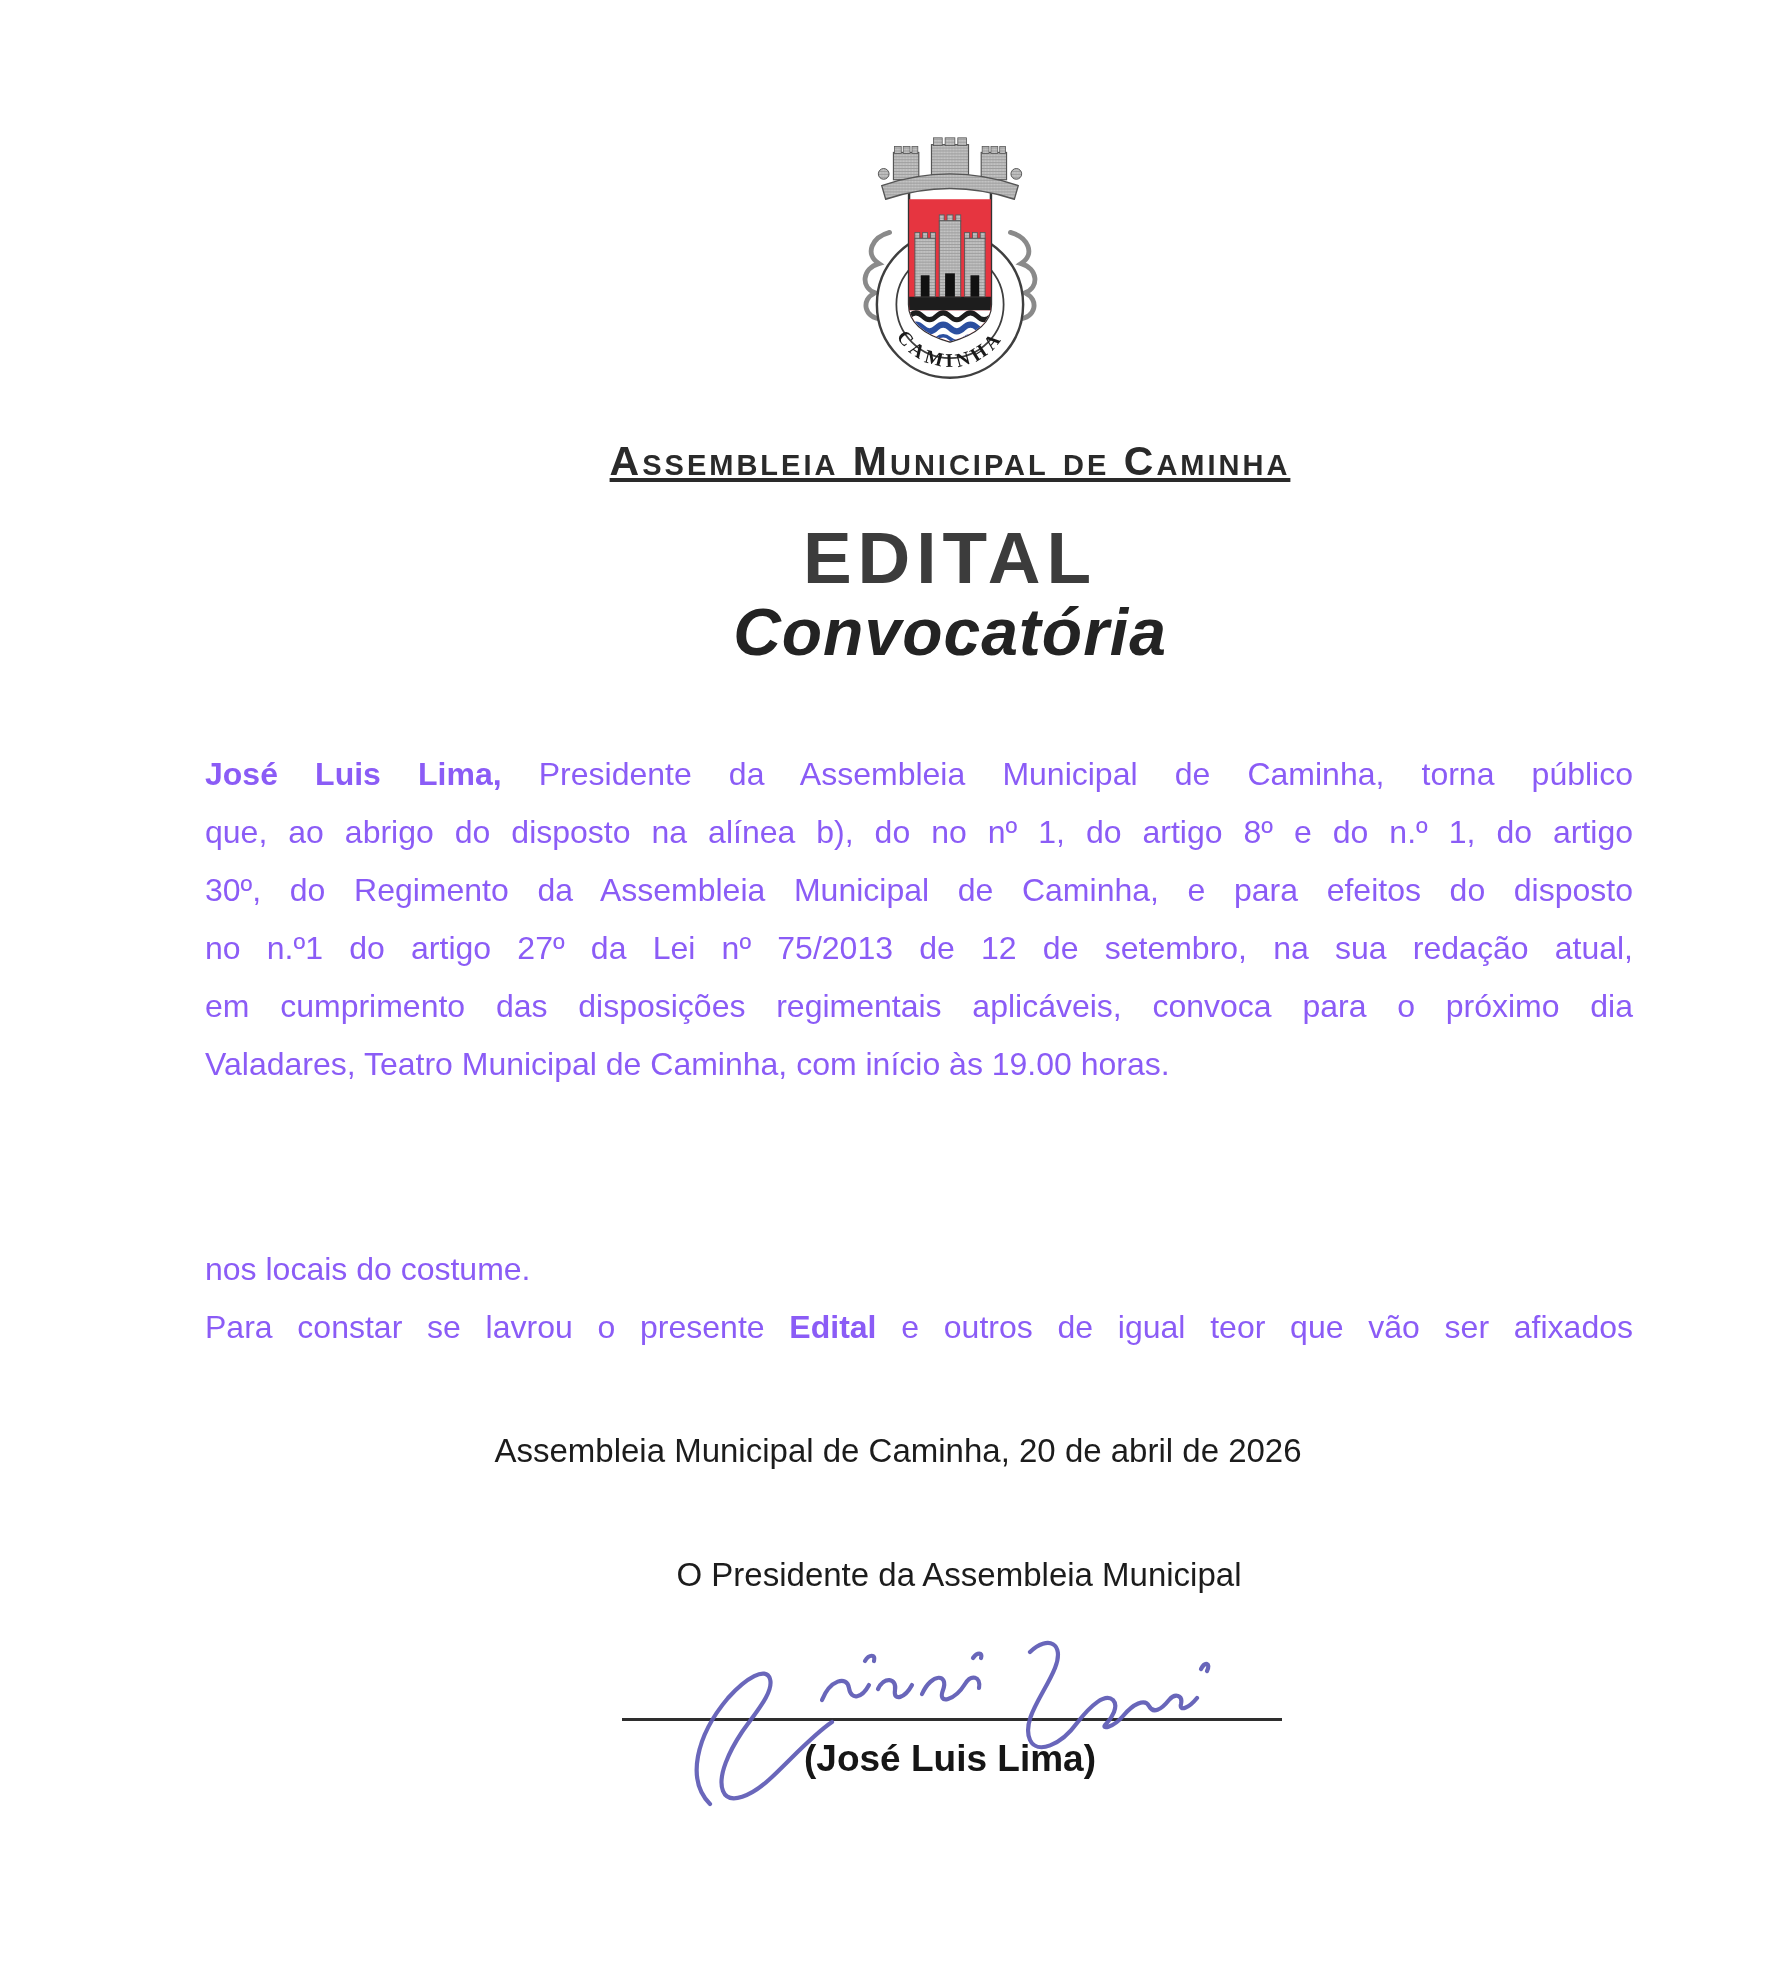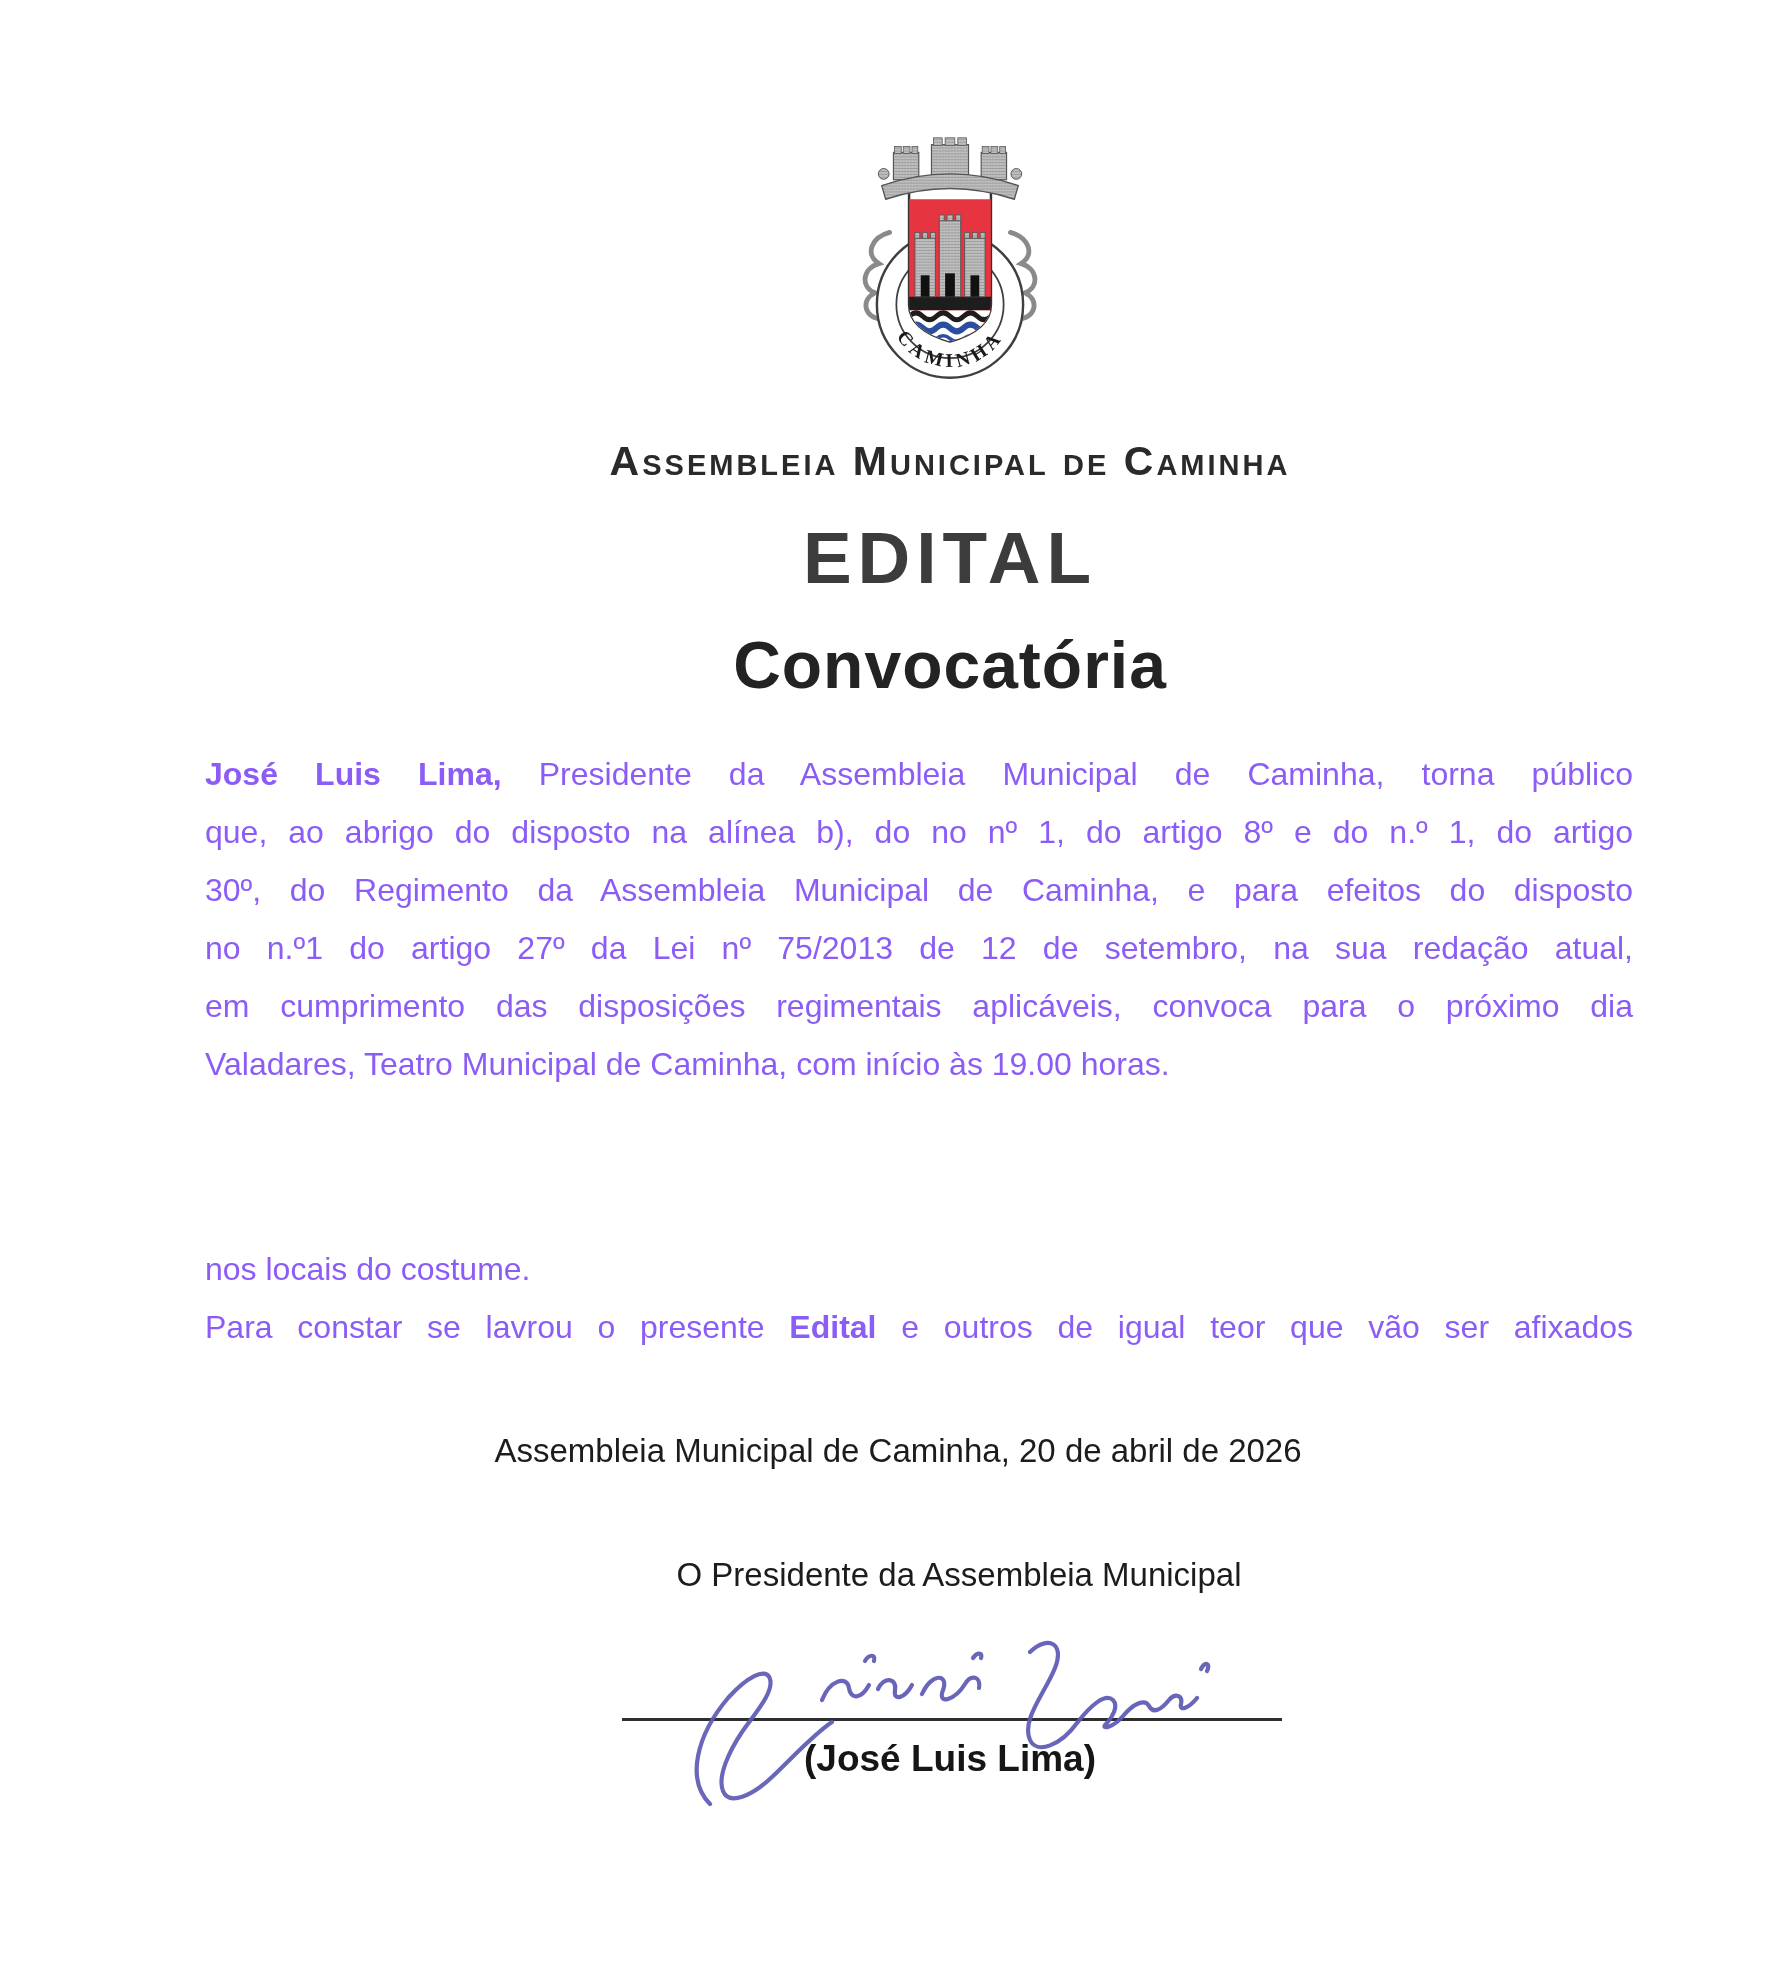--- a/index.html
+++ b/index.html
@@ -15,36 +15,38 @@
   .crest{position:absolute;left:833px;top:126px;width:234px;height:282px;}
   
   .centerline{position:absolute;left:0;right:0;text-align:center;padding-left:116px;}
   .org-heading{
     top:438px;
     font-variant:small-caps;
     font-weight:700;
     font-size:41px;
     letter-spacing:3px;
     color:#2a2a2a;
+    text-decoration:underline;
   }
   .doc-title{
     top:521px;
     font-weight:700;
     font-size:73px;
     letter-spacing:6px;
     color:#3c3c3c;
     line-height:1;
   }
   .doc-subtitle{
-    top:632px;
+    top:599px;
     font-weight:700;
     font-size:66px;
     letter-spacing:1px;
     color:#232323;
     line-height:1;
+    font-style:italic;
   }
   
   .para{
     position:absolute;
     left:205px;
     width:1428px;
     font-size:32px;
     line-height:58px;
     color:#8b5cf6;
   }

